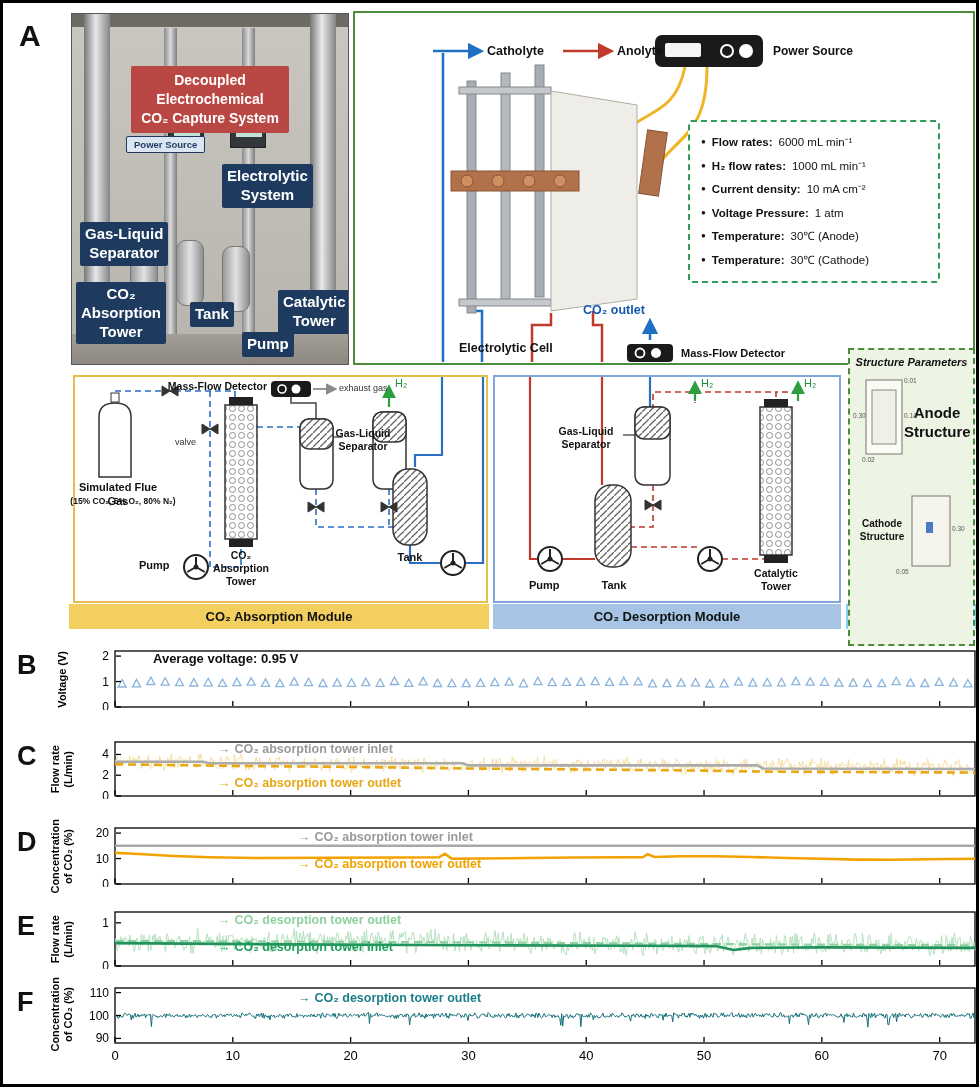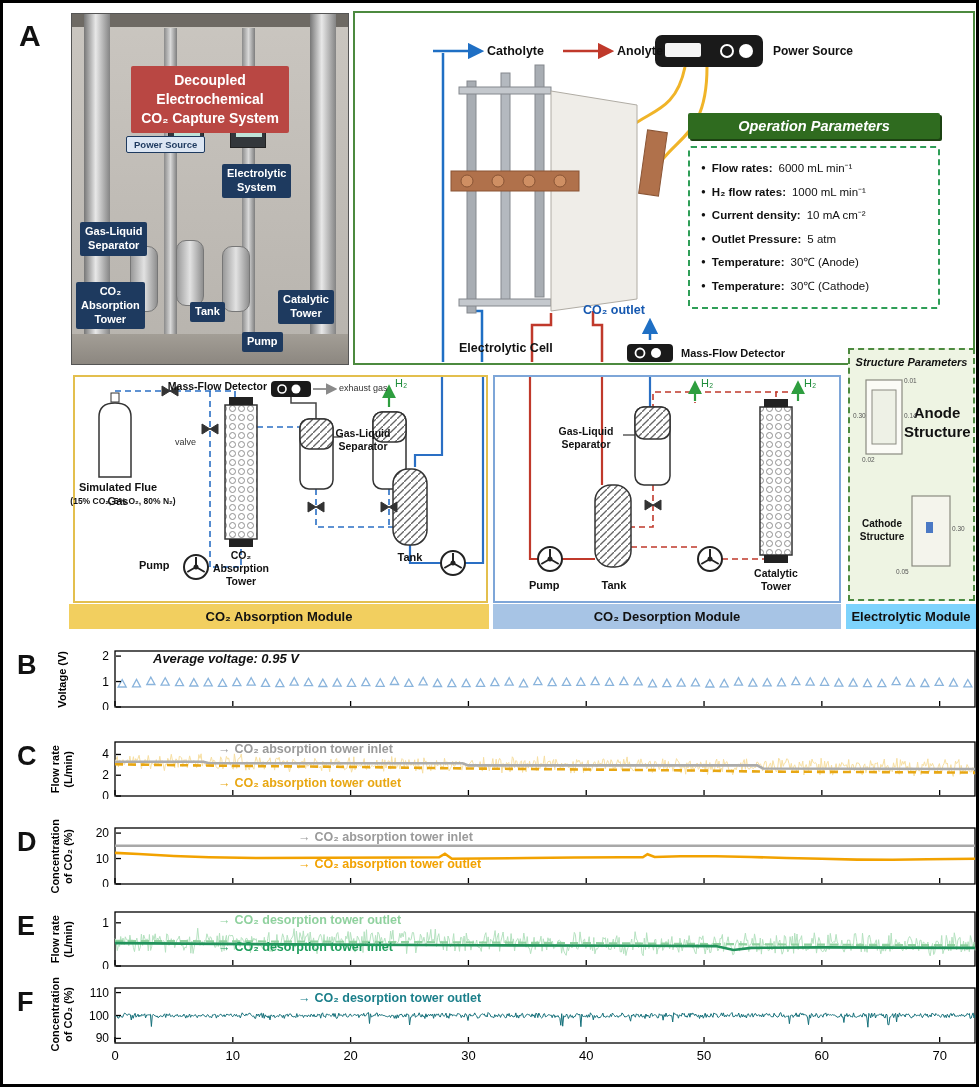--- a/index.html
+++ b/index.html
@@ -9,53 +9,53 @@
   .pre{white-space:pre-line}
   
   #photo{position:absolute;left:68px;top:10px;width:278px;height:352px;background:linear-gradient(#cac6c0,#b7b3ad);border:1px solid #555;overflow:hidden}
   .ph-col{position:absolute;top:0;width:26px;height:100%;background:linear-gradient(90deg,#777,#e8e8e8 45%,#848484)}
   .ph-col.thin{width:13px;background:linear-gradient(90deg,#8a8a8a,#d9d9d9 50%,#7d7d7d)}
   .ph-beam{position:absolute;left:0;top:0;width:100%;height:13px;background:#6e6a64}
   .ph-floor{position:absolute;left:0;bottom:0;width:100%;height:30px;background:linear-gradient(#a39e96,#8c8780)}
   .ph-vessel{position:absolute;width:28px;height:66px;background:linear-gradient(90deg,#9a9a9a,#e2e2e2 50%,#8f8f8f);border-radius:10px;border:1px solid #777}
   .ph-panel{position:absolute;width:36px;height:26px;background:#33373b;border:1px solid #222}
   .ph-panel::after{content:"";position:absolute;left:5px;top:5px;width:26px;height:9px;background:#bfe3d8}
-  .navybox{position:absolute;background:#1e3a5f;color:#fff;font-weight:bold;font-size:11px;line-height:1.25;text-align:center;padding:3px 5px;border-radius:2px;z-index:3}
+  .navybox{position:absolute;background:#1e3a5f;color:#fff;font-weight:bold;font-size:15px;line-height:1.25;text-align:center;padding:3px 5px;border-radius:2px;z-index:3}
   .banner{position:absolute;left:50%;transform:translateX(-50%);top:52px;width:158px;background:#b94743;color:#fff;font-weight:bold;font-size:14px;line-height:1.35;text-align:center;padding:5px 4px;z-index:3;border-radius:2px}
   .lightbox{position:absolute;background:#dce6f3;color:#1e3a5f;border:1.5px solid #1e3a5f;font-weight:bold;font-size:9.5px;text-align:center;padding:2px 7px;z-index:3;border-radius:2px}
   #panelA-letter{position:absolute;left:16px;top:16px;font-size:30px;font-weight:bold}
   
   #cellbox{position:absolute;left:350px;top:8px;width:622px;height:354px;border:2.5px solid #4c8a3f;background:#fff}
   #cellbox .lbl{position:absolute;font-weight:bold;font-size:12.5px;white-space:nowrap}
   #ophead{background:#2f6b1f;color:#fff;font-weight:bold;font-style:italic;font-size:14.5px;text-align:center;padding:5px 4px;border-radius:2px;box-shadow:2px 2px 0 #1c4212}
   #oplist{margin-top:7px;border:2px dashed #2e9e57;background:#fff;padding:9px 11px;border-radius:3px}
   .opitem{display:flex;align-items:baseline;gap:6px;font-size:11.5px;line-height:2.05}
   .opitem .bullet{font-size:8px;position:relative;top:-2px}
   
   .module{position:absolute;background:#fff}
   #mod-abs{left:70px;top:372px;width:415px;height:228px;border:2.5px solid #e3bf4e}
   #mod-des{left:490px;top:372px;width:348px;height:228px;border:2.5px solid #7ea6d8}
-  #mod-ely{left:845px;top:345px;width:127px;height:253px;border:2px dashed #4c8a3f;background:#eef4e3;z-index:4}
+  #mod-ely{left:845px;top:345px;width:127px;height:298px;border:2px dashed #4c8a3f;background:#eef4e3;z-index:4}
   .module .slbl{position:absolute;font-weight:bold;font-size:10.5px;color:#111;text-align:center;line-height:1.25;z-index:3}
   .module .tiny{position:absolute;font-size:9px;color:#333;z-index:3}
   .h2lbl{position:absolute;font-weight:normal;font-size:11px;color:#1e8c3a;z-index:3}
   .modfooter{position:absolute;top:601px;height:25px;display:flex;align-items:center;justify-content:center;font-weight:bold;font-size:13px;color:#111;z-index:2}
   #foot-abs{left:66px;width:420px;background:#f2cf5f}
   #foot-des{left:490px;width:348px;background:#a7c4e5}
   #foot-ely{left:843px;width:130px;background:#7dd3fc}
   .dim{position:absolute;font-size:6.5px;color:#555;z-index:3}
   
   .chartrow{position:absolute;left:0;width:979px}
   .chartrow svg{position:absolute;left:76px;top:0}
   .panel-letter{position:absolute;left:14px;top:2px;font-size:27px;font-weight:bold}
   .ylab{position:absolute;left:44px;top:0;width:30px;display:flex;align-items:center;justify-content:center}
   .vtext{writing-mode:vertical-rl;transform:rotate(180deg);font-weight:bold;font-size:11px;line-height:1.15;color:#000}
   .leg{position:absolute;font-size:12.5px;font-weight:600;white-space:nowrap}
   .larr{font-weight:bold;margin-right:4px}
-  .anno{position:absolute;font-weight:bold;font-style:italic;font-size:13px;white-space:nowrap}
+  .anno{position:absolute;font-weight:bold;font-size:13px;white-space:nowrap}
   #xlabel{position:absolute;left:112px;top:1063px;width:856px;text-align:center;font-weight:bold;font-size:15px}
 </style>
 </head>
 <body>
 
 <svg width="0" height="0" style="position:absolute" aria-hidden="true">
   <defs>
     <pattern id="dots" width="9" height="9" patternUnits="userSpaceOnUse">
       <rect width="9" height="9" fill="#fff"></rect>
       <circle cx="4.5" cy="4.5" r="3" fill="#fff" stroke="#8f8f8f" stroke-width="1"></circle>
@@ -158,41 +158,40 @@
       <line x1="295" y1="327" x2="295" y2="308" stroke="#1f6fc4" stroke-width="2.5" marker-end="url(#ar-blue)"></line>
     </svg>
     <div class="lbl" style="left:132px;top:31px;color:#111">Catholyte</div>
     <div class="lbl" style="left:262px;top:31px;color:#111">Anolyte</div>
     <div class="lbl" style="left:418px;top:31px;font-size:12px">Power Source</div>
     <div class="lbl" style="left:104px;top:328px">Electrolytic Cell</div>
     <div class="lbl" style="left:228px;top:290px;color:#1558b0">CO₂ outlet</div>
     <div class="lbl" style="left:326px;top:334px;font-size:11px">Mass-Flow Detector</div>
     
     <div class="abs" style="left:333px;top:100px;width:252px">
-      <div id="ophead">Operation Parameters</div>
       <div id="oplist">
         <div class="opitem">
             <span class="bullet">●</span>
             <b>Flow rates:</b>
             <span>6000 mL min⁻¹</span>
           </div>
         <div class="opitem">
             <span class="bullet">●</span>
             <b>H₂ flow rates:</b>
             <span>1000 mL min⁻¹</span>
           </div>
         <div class="opitem">
             <span class="bullet">●</span>
             <b>Current density:</b>
             <span>10 mA cm⁻²</span>
           </div>
         <div class="opitem">
             <span class="bullet">●</span>
-            <b>Outlet Pressure:</b>
-            <span>5 atm</span>
+            <b>Voltage Pressure:</b>
+            <span>1 atm</span>
           </div>
         <div class="opitem">
             <span class="bullet">●</span>
             <b>Temperature:</b>
             <span>30℃ (Anode)</span>
           </div>
         <div class="opitem">
             <span class="bullet">●</span>
             <b>Temperature:</b>
             <span>30℃ (Cathode)</span>

